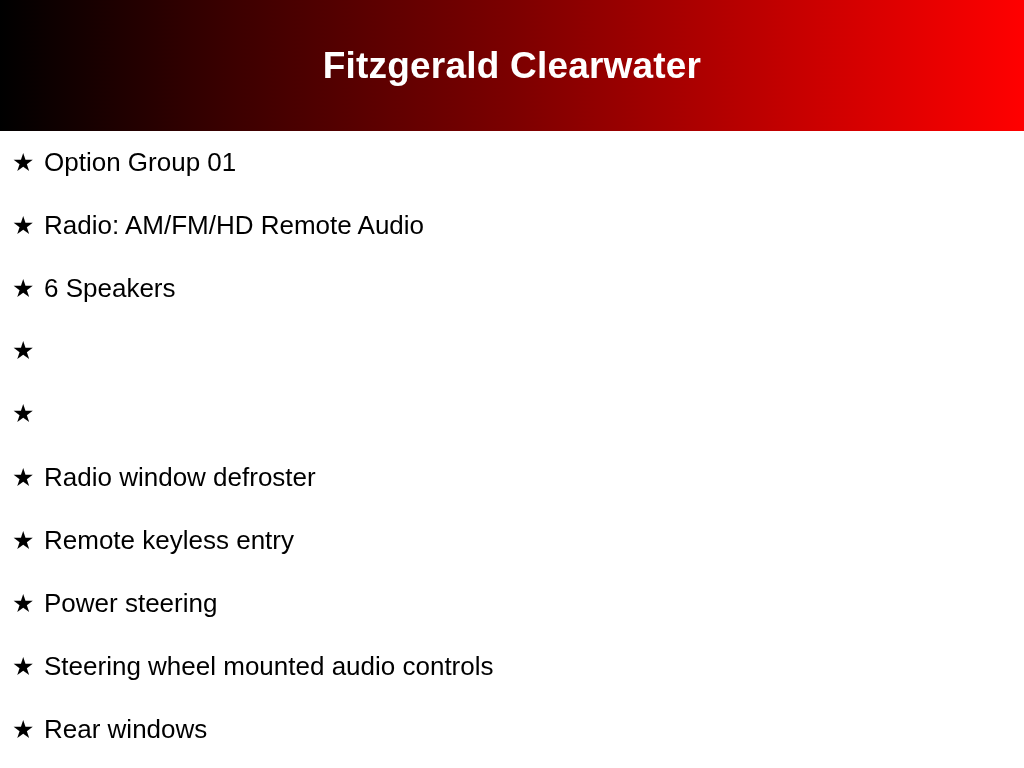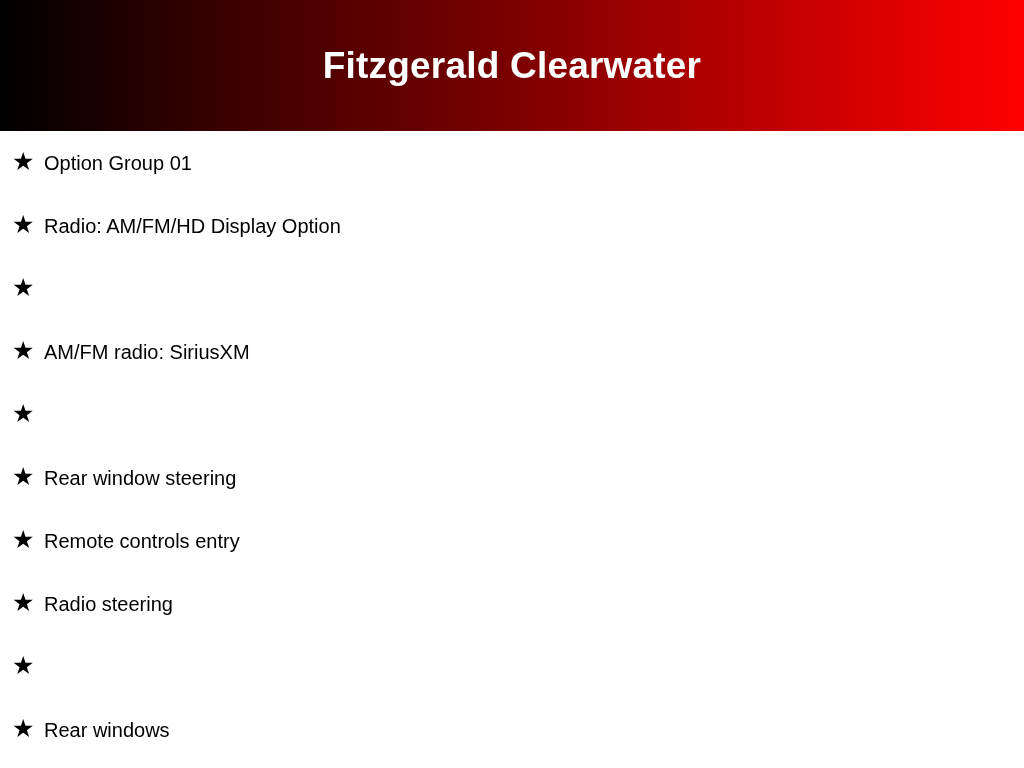--- a/index.html
+++ b/index.html
@@ -72,21 +72,21 @@
     width: 32px;
     color: #000000;
     font-size: 25px;
     line-height: 1;
     display: inline-block;
   }
 
   .bullet-text {
     flex: 0 1 auto;
     color: #000000;
-    font-size: 20px;
+    font-size: 26px;
     line-height: 1;
     white-space: nowrap;
   }
 </style>
 </head>
 <body>
 
 <div class="slide">
 
   <div class="header-banner">
@@ -95,53 +95,54 @@
 
   <ul class="bullet-list">
 
     <li class="bullet-item">
       <span class="bullet-marker">★</span>
       <span class="bullet-text">Option Group 01</span>
     </li>
 
     <li class="bullet-item">
       <span class="bullet-marker">★</span>
-      <span class="bullet-text">Radio: AM/FM/HD Display Option</span>
+      <span class="bullet-text">Radio: AM/FM/HD Remote Audio</span>
+    </li>
+
+    <li class="bullet-item">
+      <span class="bullet-marker">★</span>
+      <span class="bullet-text">6 Speakers</span>
     </li>
 
     <li class="bullet-item">
       <span class="bullet-marker">★</span>
     </li>
 
     <li class="bullet-item">
       <span class="bullet-marker">★</span>
-      <span class="bullet-text">AM/FM radio: SiriusXM</span>
     </li>
 
     <li class="bullet-item">
       <span class="bullet-marker">★</span>
+      <span class="bullet-text">Radio window defroster</span>
     </li>
 
     <li class="bullet-item">
       <span class="bullet-marker">★</span>
-      <span class="bullet-text">Rear window steering</span>
+      <span class="bullet-text">Remote keyless entry</span>
     </li>
 
     <li class="bullet-item">
       <span class="bullet-marker">★</span>
-      <span class="bullet-text">Remote controls entry</span>
+      <span class="bullet-text">Power steering</span>
     </li>
 
     <li class="bullet-item">
       <span class="bullet-marker">★</span>
-      <span class="bullet-text">Radio steering</span>
-    </li>
-
-    <li class="bullet-item">
-      <span class="bullet-marker">★</span>
+      <span class="bullet-text">Steering wheel mounted audio controls</span>
     </li>
 
     <li class="bullet-item">
       <span class="bullet-marker">★</span>
       <span class="bullet-text">Rear windows</span>
     </li>
 
   </ul>
 
 </div>

